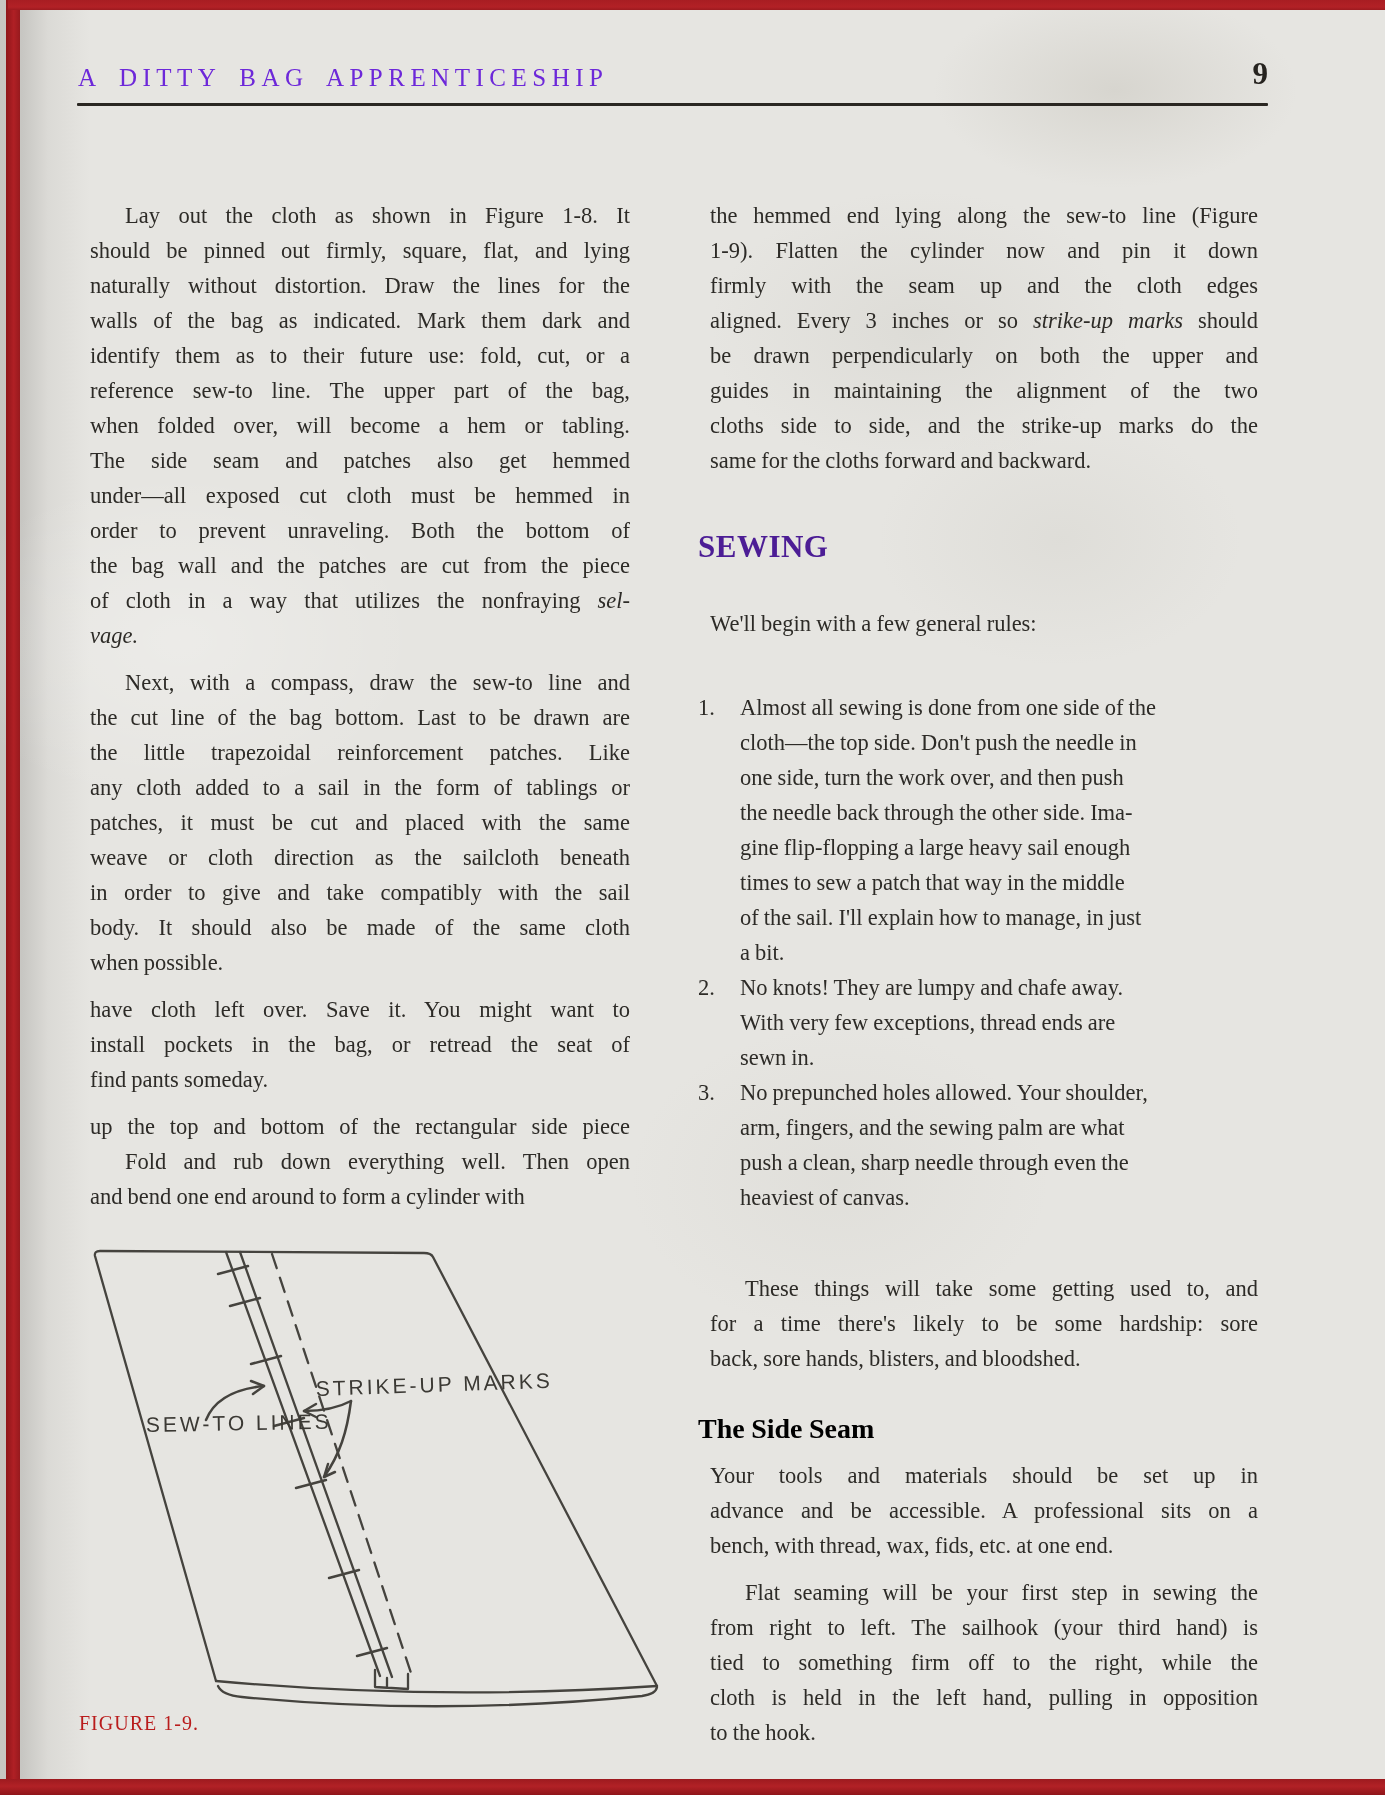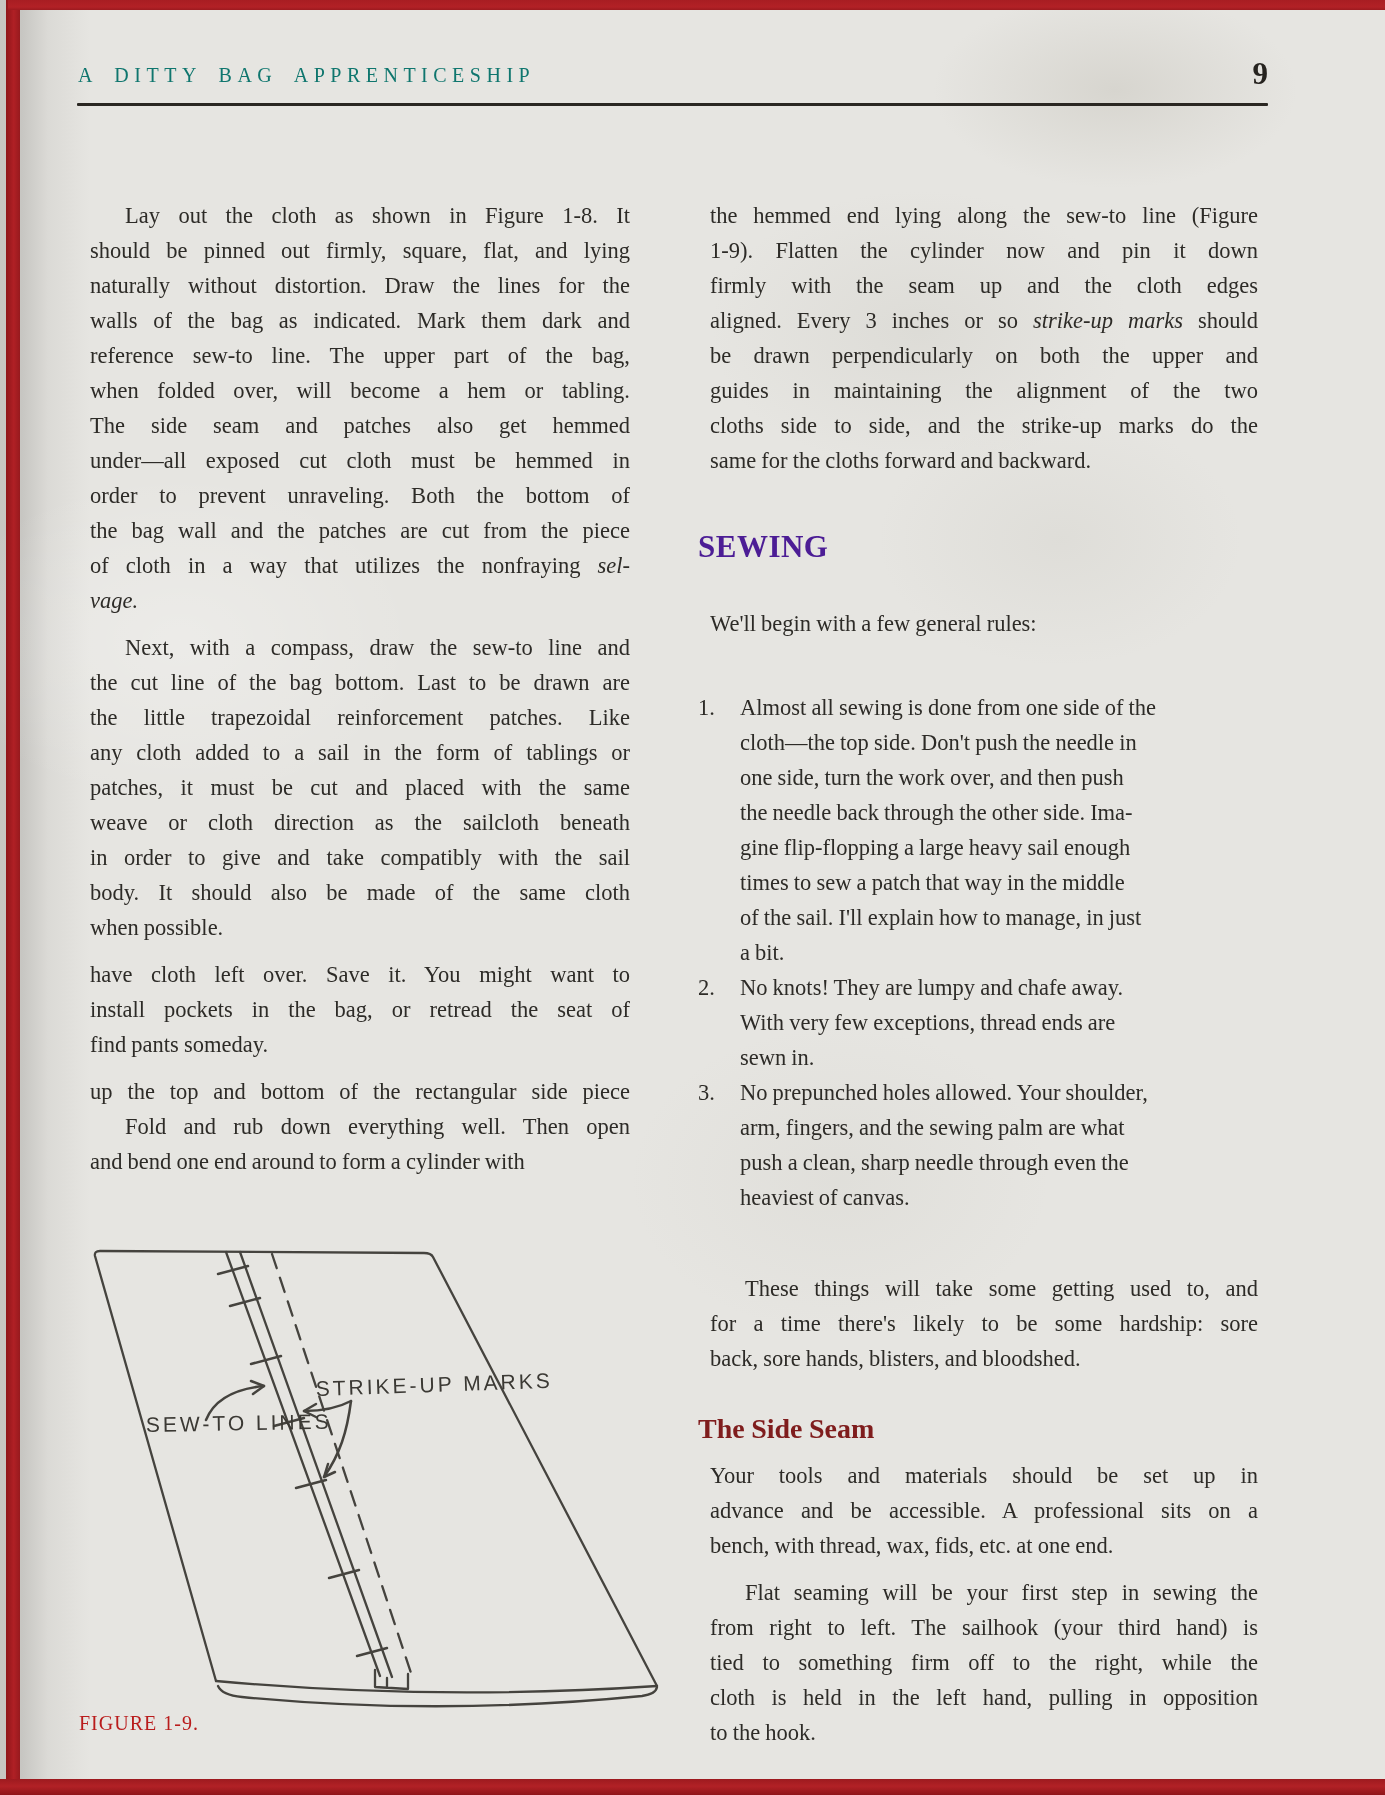--- a/index.html
+++ b/index.html
@@ -15,42 +15,42 @@
       #e6e5e1;
     font-family:"Liberation Serif", serif;
     color:#2d2b27;
   }
   
   .edge{position:absolute;z-index:5;}
   .edge-left{left:6px;top:0;width:14px;height:1795px;background:linear-gradient(90deg,#8f1519,#b02025 55%,#971a1e);}
   .edge-top{left:8px;top:0;right:0;height:10px;background:linear-gradient(180deg,#a81d22,#b22126 70%,#9c1a1f);}
   .edge-bottom{left:0;bottom:0;right:0;height:16px;background:linear-gradient(180deg,#9d1a1f,#b22126 45%,#8f1519);}
 
-  .runhead{position:absolute;left:78px;top:64px;font-size:20px;letter-spacing:5.5px;word-spacing:7px;color:#0f766e;}
+  .runhead{position:absolute;left:78px;top:64px;font-size:25px;letter-spacing:5.5px;word-spacing:7px;color:#6d28d9;}
   .folio{position:absolute;top:56px;left:1218px;width:50px;text-align:right;font-size:31px;font-weight:bold;color:#26231f;}
   .rule{position:absolute;left:77px;top:103px;width:1191px;height:3px;background:#2a2722;border-radius:1px;}
 
   .col{position:absolute;top:186px;font-size:22.5px;line-height:35px;word-spacing:-0.5px;}
   .col-left{left:78px;width:564px;}
   .col-right{left:698px;width:572px;}
   .pline{text-align:justify;text-align-last:justify;}
   .pline.lastline{text-align-last:left;}
   .ragged .pline{text-align:left;text-align-last:left;}
   .ind{display:inline-block;width:35px;}
   .it{font-style:italic;}
   .para{margin:12px;}
 
   .h-section{font-size:31px;font-weight:bold;color:#4c1d95;letter-spacing:.5px;margin:51px 0 0 0;line-height:36px;}
   .intro{margin-top:41px;}
   .rules{margin-top:49px;}
   .rule-item{display:flex;}
   .rule-num{width:42px;flex:0 0 42px;}
   .rule-text{flex:1;}
   .after-rules{margin-top:56px;}
-  .h-sub{font-size:28px;font-weight:bold;color:#7f1d1d;margin:36px 0 4px 0;line-height:34px;}
+  .h-sub{font-size:28px;font-weight:bold;color:#000000;margin:36px 0 4px 0;line-height:34px;}
 
   .figure-wrap{position:absolute;left:72px;top:1240px;width:600px;height:480px;}
   .fig-caption{position:absolute;left:79px;top:1712px;font-size:20px;letter-spacing:1px;color:#b91c1c;}
   .fig-label{font-family:"Liberation Sans", sans-serif;font-size:21px;letter-spacing:3px;fill:#3b3934;}
 </style>
 </head>
 <body>
 
 <div class="edge edge-left"></div>
 <div class="edge edge-top"></div>
@@ -59,20 +59,21 @@
 <div class="runhead">A DITTY BAG APPRENTICESHIP</div>
 <div class="folio">9</div>
 <div class="rule"></div>
 
 <div class="col col-left">
   <div class="para">
       <div class="pline"><span class="ind"></span><span>Lay out the cloth as shown in Figure 1-8. It</span></div>
       <div class="pline"><span>should be pinned out firmly, square, flat, and lying</span></div>
       <div class="pline"><span>naturally without distortion. Draw the lines for the</span></div>
       <div class="pline"><span>walls of the bag as indicated. Mark them dark and</span></div>
+      <div class="pline"><span>identify them as to their future use: fold, cut, or a</span></div>
       <div class="pline"><span>reference sew-to line. The upper part of the bag,</span></div>
       <div class="pline"><span>when folded over, will become a hem or tabling.</span></div>
       <div class="pline"><span>The side seam and patches also get hemmed</span></div>
       <div class="pline"><span>under—all exposed cut cloth must be hemmed in</span></div>
       <div class="pline"><span>order to prevent unraveling. Both the bottom of</span></div>
       <div class="pline"><span>the bag wall and the patches are cut from the piece</span></div>
       <div class="pline"><span>of cloth in a way that utilizes the nonfraying </span><span class="it">sel-</span></div>
       <div class="pline lastline"><span class="it">vage.</span></div>
     </div>
   <div class="para">

